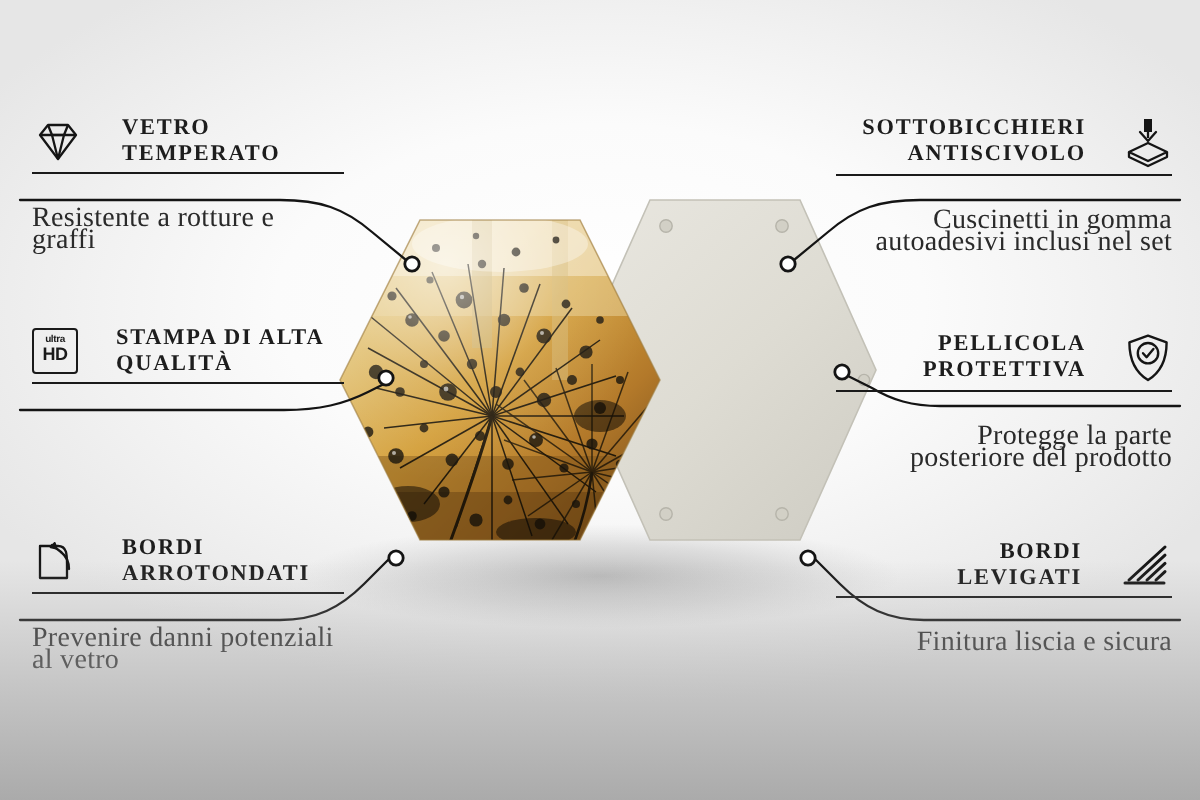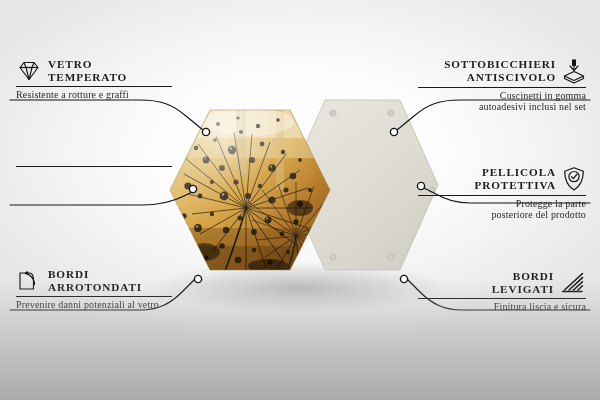--- a/index.html
+++ b/index.html
@@ -14,34 +14,34 @@
       radial-gradient(ellipse 360px 200px at 50% 38%, #ffffff 0%, #fbfbfb 45%, #f1f1f1 72%, #e6e6e6 100%),
       linear-gradient(to bottom, #f7f7f7 0%, #f2f2f2 30%, #e3e3e3 62%, #b9b9b9 88%, #ababab 100%);
   }
   #stage::after{
     content:"";position:absolute;left:0;right:0;bottom:0;height:120px;
     background:linear-gradient(to bottom, rgba(170,170,170,0) 0%, rgba(168,168,168,.55) 55%, rgba(160,160,160,.85) 100%);
     pointer-events:none;
   }
   .svg-layer{position:absolute;inset:0;width:600px;height:400px;}
   .feature{position:absolute;}
-  .feature .head{display:flex;align-items:center;gap:6px;}
+  .feature .head{display:flex;align-items:center;gap:19px;}
   .feature.left .head{justify-content:flex-start;}
   .feature.right .head{justify-content:flex-end;}
   .ttl{
     font-family:"Liberation Serif",serif;
     font-weight:700;font-size:11.2px;line-height:12.6px;
     letter-spacing:.9px;color:#1d1d1d;text-transform:uppercase;
     white-space:pre-line;
   }
   .feature.right .ttl{text-align:right;}
   .rule{height:0;border-top:1.15px solid #1a1a1a;margin-top:3px;}
   .sub{
-    font-size:10px;line-height:10.6px;color:#2a2a2a;
-    margin-top:3px;white-space:pre-line;letter-spacing:.15px;
+    font-size:14px;line-height:10.6px;color:#2a2a2a;
+    margin-top:18px;white-space:pre-line;letter-spacing:.15px;
   }
   .feature.right .sub{text-align:right;}
   .ico{flex:0 0 auto;display:block;}
   .hdbox{
     width:21px;height:21px;border:1.2px solid #1a1a1a;border-radius:2px;
     display:flex;flex-direction:column;align-items:center;justify-content:center;
     font-family:"Liberation Sans",sans-serif;color:#1a1a1a;
   }
   .hdbox .u{font-size:5px;line-height:5px;font-weight:700;letter-spacing:-.2px;}
   .hdbox .h{font-size:9px;line-height:9.5px;font-weight:700;letter-spacing:-.3px;}
@@ -256,20 +256,28 @@
         </g>
       </svg>
       <div class="ttl">VETRO
 TEMPERATO</div>
     </div>
     <div class="rule"></div>
     <div class="sub">Resistente a rotture e graffi</div>
   </div>
 
   <div class="feature left" id="f-stampa">
+    <div class="head">
+      <div class="hdbox ico">
+        <span class="u">ultra</span>
+        <span class="h">HD</span>
+      </div>
+      <div class="ttl">STAMPA DI ALTA
+QUALITÀ</div>
+    </div>
     <div class="rule"></div>
   </div>
 
   <div class="feature left" id="f-bordi">
     <div class="head">
       <svg class="ico" width="26" height="22" viewBox="0 0 26 22">
         <g fill="none" stroke="#151515" stroke-width="1.15" stroke-linejoin="round" stroke-linecap="round">
           <path d="M4,3 L13,3 C17.5,3 17.5,7.5 17.5,12 L17.5,19 L4,19 Z"></path>
           <path d="M10,2.5 L14.5,6"></path>
           <path d="M14.5,6 C17,8 18.5,11 18.5,14.5"></path>

